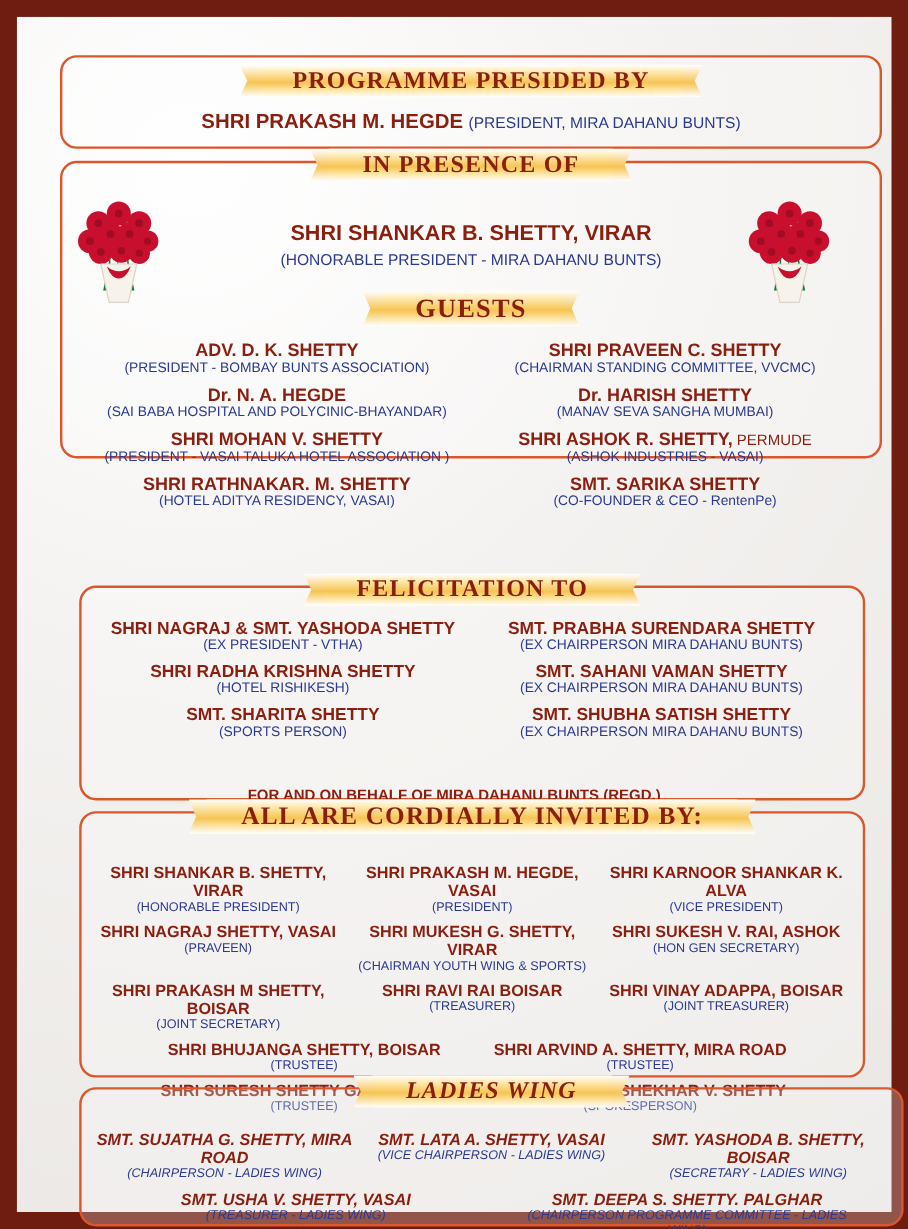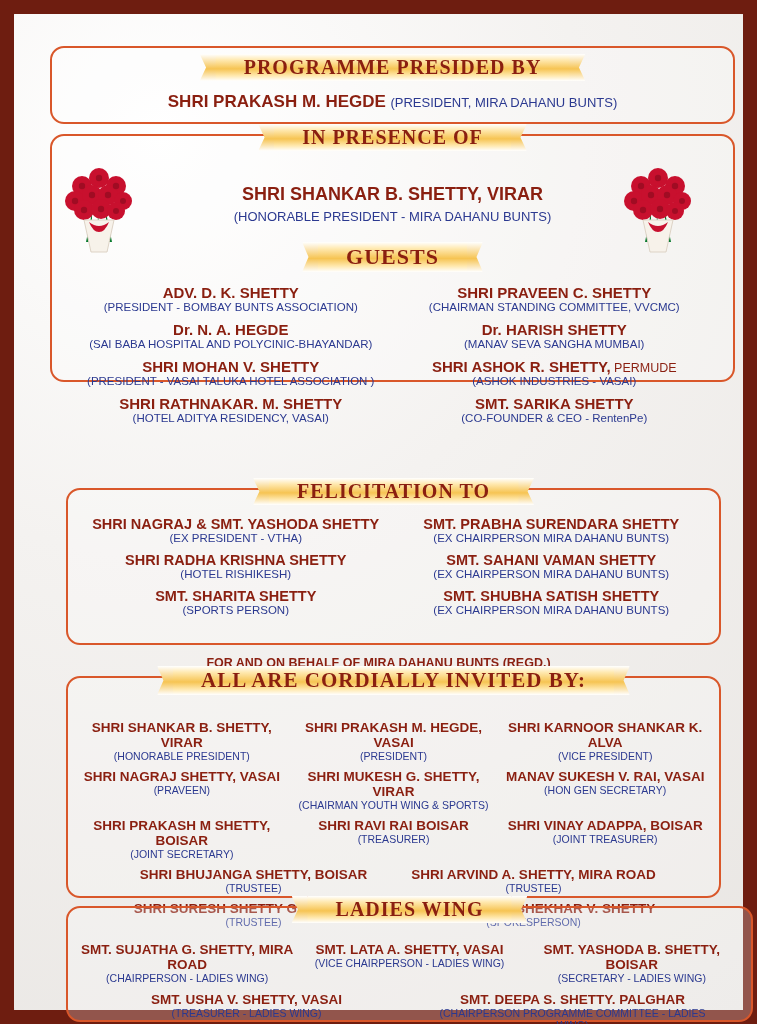--- a/index.html
+++ b/index.html
@@ -102,21 +102,21 @@
     display: flex;
     gap: 10px;
   }
   .guests-col { flex: 1; }
   .guests-col .entry { margin-bottom: 8px; }
   .guests-col .name { font-size: 15px; }
   .guests-col .sub { font-size: 11.5px; }
   .guests-col .name .small { font-size: 12.5px; font-weight: normal; }
 
   
-  #felic-box { left: 38px; top: 460px; width: 655px; height: 157px; padding-left: 32px; }
+  #felic-box { left: 38px; top: 460px; width: 655px; height: 179px; padding-left: 32px; }
   #felic-ribbon { top: -12px; font-size: 20px; }
   .felic-cols {
     position: absolute;
     top: 26px; left: 16px; right: 16px;
     display: flex; gap: 12px;
   }
   .felic-col { flex: 1; }
   .felic-col .entry { margin-bottom: 8px; }
   .felic-col .name { font-size: 14.5px; }
   .felic-col .sub { font-size: 11.5px; }
@@ -136,21 +136,21 @@
     top: 42px; left: 8px; right: 8px;
   }
   .inv-row { display: flex; margin-bottom: 7px; }
   .inv-row .entry { flex: 1; }
   .inv-row.pair { justify-content: center; }
   .inv-row.pair .entry { flex: 0 0 auto; width: 280px; }
   .inv-grid .name { font-size: 13.5px; }
   .inv-grid .sub { font-size: 10.5px; }
 
   
-  #ladies-box { left: 38px; top: 878px; width: 687px; height: 116px; }
+  #ladies-box { left: 38px; top: 878px; width: 687px; height: 116px; font-style: italic; }
   #ladies-ribbon { top: -12px; font-size: 20px; }
   .lad-grid { position: absolute; top: 34px; left: 8px; right: 8px; }
   .lad-row { display: flex; margin-bottom: 8px; }
   .lad-row .entry { flex: 1; }
   .lad-row.pair { justify-content: center; gap: 46px; }
   .lad-row.pair .entry { flex: 0 0 auto; width: 280px; }
   .lad-grid .name { font-size: 13.5px; }
   .lad-grid .sub { font-size: 10.5px; }
 
   
@@ -349,21 +349,21 @@
         <div class="inv-row">
           <div class="entry">
             <div class="name">SHRI NAGRAJ SHETTY, VASAI</div>
             <div class="sub">(PRAVEEN)</div>
           </div>
           <div class="entry">
             <div class="name">SHRI MUKESH G. SHETTY, VIRAR</div>
             <div class="sub">(CHAIRMAN YOUTH WING &amp; SPORTS)</div>
           </div>
           <div class="entry">
-            <div class="name">MANAV SUKESH V. RAI, VASAI</div>
+            <div class="name">SHRI SUKESH V. RAI, ASHOK</div>
             <div class="sub">(HON GEN SECRETARY)</div>
           </div>
         </div>
 
         <div class="inv-row">
           <div class="entry">
             <div class="name">SHRI PRAKASH M SHETTY, BOISAR</div>
             <div class="sub">(JOINT SECRETARY)</div>
           </div>
           <div class="entry">

